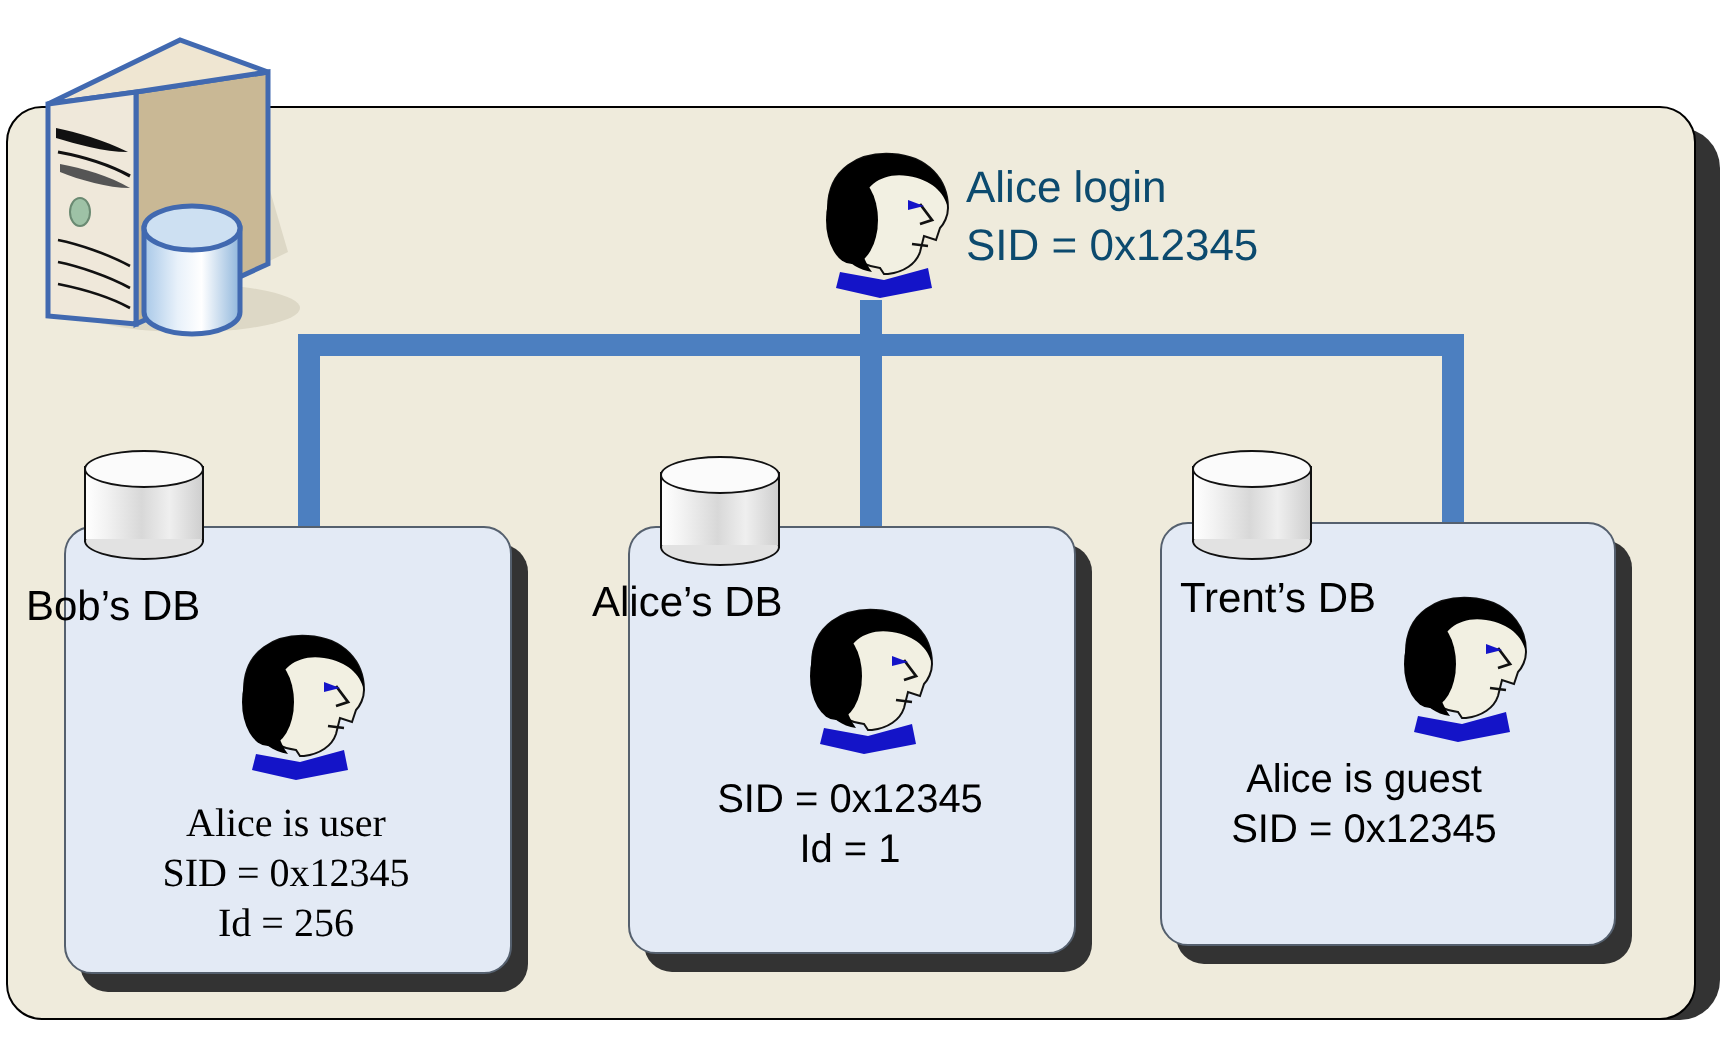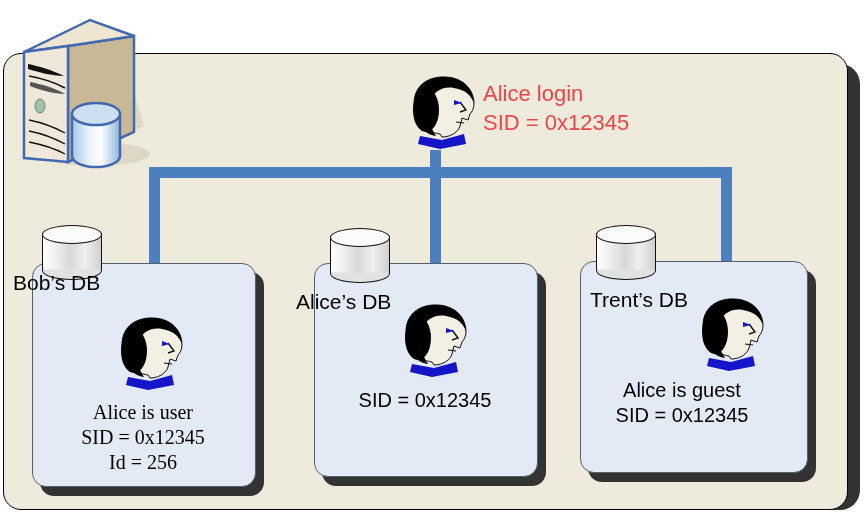--- a/index.html
+++ b/index.html
@@ -47,21 +47,21 @@
   
   .db-label{
     position:absolute;font-size:21px;color:#000;white-space:nowrap;
     font-family:"Liberation Sans","DejaVu Sans",sans-serif;
   }
   .caption{
     position:absolute;text-align:center;font-size:20px;color:#000;
     line-height:25px;white-space:nowrap;
   }
   .login-caption{
-    position:absolute;font-size:22px;color:#ef4444;line-height:29px;
+    position:absolute;font-size:22px;color:#0c4a6e;line-height:29px;
     white-space:nowrap;text-align:left;
   }
 
   
   .conn{position:absolute;background:#4C7FC0;}
   .arrowhead{
     position:absolute;width:0;height:0;
     border-left:14px solid transparent;border-right:14px solid transparent;
     border-top:26px solid #4C7FC0;
   }
@@ -94,21 +94,21 @@
   <div class="conn" style="left:721px;top:167px;width:11px;height:104px;"></div>
   <div class="arrowhead" style="left:712px;top:269px;"></div>
 
   <div class="db-shadow" style="left:40px;top:272px;width:224px;height:224px;"></div>
   <div class="db-box" style="left:32px;top:263px;width:222px;height:222px;"></div>
   <div class="cyl" style="left:42px;top:225px;">
     <div class="body"></div>
       <div class="bot"></div>
       <div class="top"></div>
   </div>
-  <div class="db-label" style="left:13px;top:271px;">Bob’s DB</div>
+  <div class="db-label" style="left:13px;top:292px;">Bob’s DB</div>
   <div class="person" style="left:104px;top:315px;">
     <svg width="92" height="76" viewBox="0 0 92 76">
       <path d="M46 66 L24 62 L22 70 L44 75 L70 70 L68 60 Z" fill="#1414C8"></path>
       <path d="M18 30 C18 10 34 2 50 3 C68 4 78 16 78 30 C78 34 76 38 74 40
                L72 46 L66 44 L64 52 C62 58 56 62 48 63 L46 63 L44 60
                C30 58 18 48 18 30 Z" fill="#F2F0E2" stroke="#111" stroke-width="1"></path>
       <path d="M18 30 C18 10 34 2 50 3 C68 4 78 16 78 30 C76 22 70 16 58 14
                C46 12 36 18 34 30 C32 42 34 54 40 62 C26 60 18 46 18 30 Z" fill="#000000"></path>
       <ellipse cx="30" cy="36" rx="13" ry="22" fill="#000000"></ellipse>
       <path d="M64 28 L70 36 L64 38" fill="none" stroke="#111" stroke-width="1.4"></path>
@@ -139,20 +139,21 @@
       <path d="M18 30 C18 10 34 2 50 3 C68 4 78 16 78 30 C76 22 70 16 58 14
                C46 12 36 18 34 30 C32 42 34 54 40 62 C26 60 18 46 18 30 Z" fill="#000000"></path>
       <ellipse cx="30" cy="36" rx="13" ry="22" fill="#000000"></ellipse>
       <path d="M64 28 L70 36 L64 38" fill="none" stroke="#111" stroke-width="1.4"></path>
       <path d="M60 48 L68 49" stroke="#111" stroke-width="1.2"></path>
       <path d="M58 26 l8 3 l-8 2 z" fill="#1414C8"></path>
     </svg>
   </div>
   <div class="caption" style="left:314px;top:388px;width:222px;">
     <div>SID = 0x12345</div>
+    <div>Id = 1</div>
   </div>
 
   <div class="db-shadow" style="left:588px;top:270px;width:228px;height:212px;"></div>
   <div class="db-box" style="left:580px;top:261px;width:226px;height:210px;"></div>
   <div class="cyl" style="left:596px;top:225px;">
     <div class="body"></div>
       <div class="bot"></div>
       <div class="top"></div>
   </div>
   <div class="db-label" style="left:590px;top:288px;">Trent’s DB</div>

